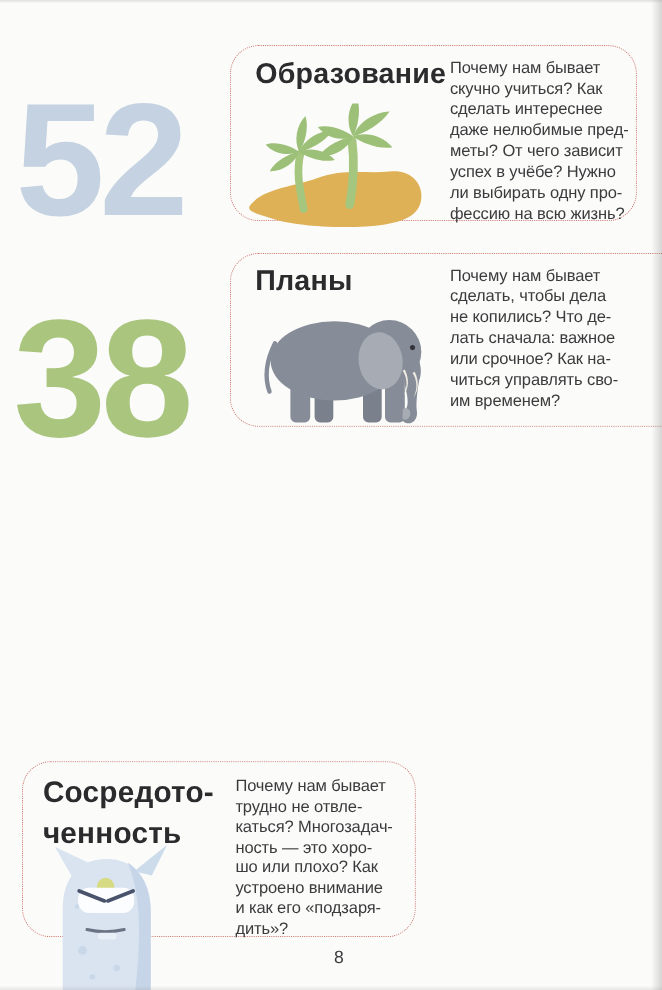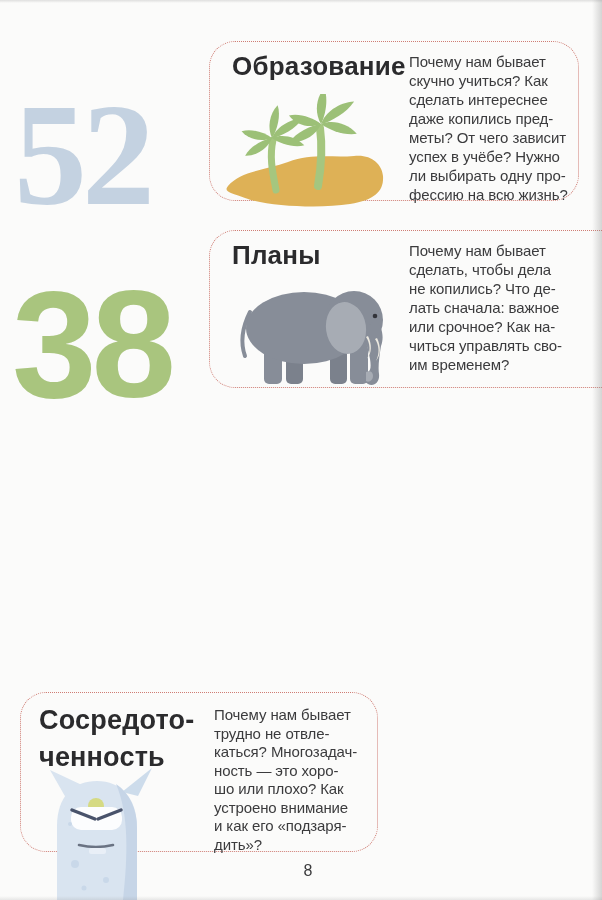--- a/index.html
+++ b/index.html
@@ -22,21 +22,21 @@
   
   .bignum{
     position:absolute;
     font-weight:700;
     line-height:1;
     letter-spacing:-5px;
     user-select:none;
   }
   .bignum.blue{color:var(--number-blue,#c4d2e1);}
   .bignum.green{color:var(--number-green,#a9c57e);}
-  .num-52{left:14px;top:82px;font-size:146px;font-family:Liberation Serif, serif;}
+  .num-52{left:14px;top:72px;font-size:146px;}
   .num-62{left:12px;top:268px;font-size:152px;}
   .num-72{left:402px;top:728px;font-size:146px;}
 
   
   .card{
     position:absolute;
     border:1.6px dotted var(--card-border,#cf7d74);
     border-radius:26px;
     box-sizing:border-box;
     background:transparent;
@@ -104,21 +104,21 @@
 <div class="page">
 
   <div class="bignum blue num-52">52</div>
 
   <section class="card card1">
     <h2>Образование</h2>
     <div class="desc">
         <div class="line">Почему нам бывает</div>
         <div class="line">скучно учиться? Как</div>
         <div class="line">сделать интереснее</div>
-        <div class="line">даже копились пред-</div>
+        <div class="line">даже нелюбимые пред-</div>
         <div class="line">меты? От чего зависит</div>
         <div class="line">успех в учёбе? Нужно</div>
         <div class="line">ли выбирать одну про-</div>
         <div class="line">фессию на всю жизнь?</div>
       </div>
     <svg class="illo palm-illo" width="168" height="117" viewBox="0 0 168 117">
       <path d="M8,92 C20,77 46,76 68,68 C92,59 112,64 134,62 C151,60 162,70 163,82 C164,96 156,106 130,110 C98,115 46,112 25,104 C11,99 3,98 8,92 Z" fill="#deb156"></path>
       <path d="M56,96 C53,80 49,64 53,46" stroke="#a5c67f" stroke-width="7" fill="none" stroke-linecap="round"></path>
       <path d="M98,92 C101,74 103,56 100,34" stroke="#a5c67f" stroke-width="8" fill="none" stroke-linecap="round"></path>
       <g transform="translate(52,44)" fill="#9cc077">

